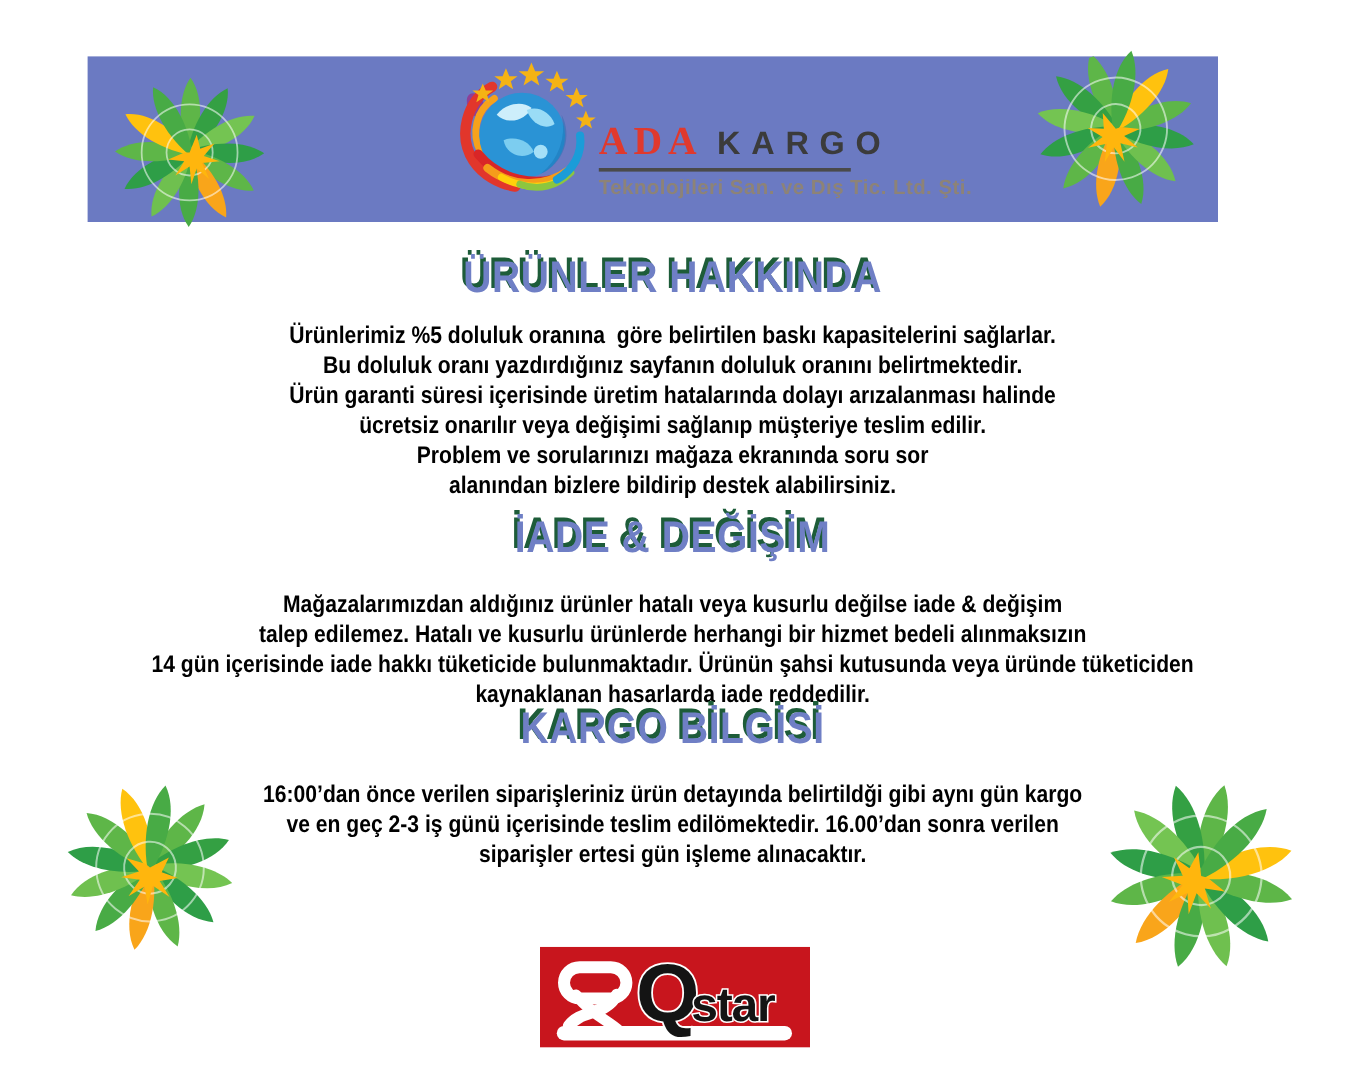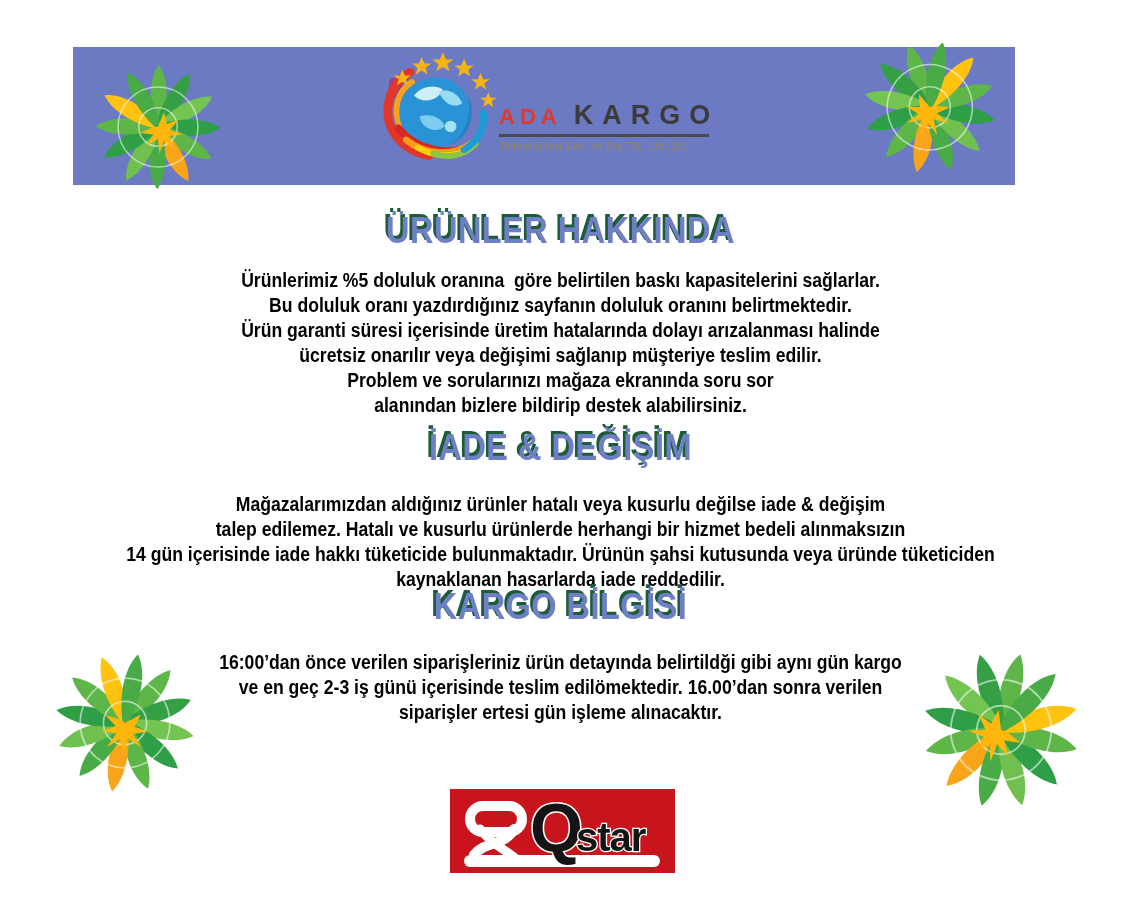--- a/index.html
+++ b/index.html
@@ -15,28 +15,28 @@
     position:absolute;left:73px;top:47px;width:942px;height:138px;
     background:#6b7ac2;
   }
   .ornament{position:absolute;}
 
   
   .brand{position:absolute;left:383px;top:56px;display:flex;align-items:flex-start;}
   .brand-text{margin-left:4px;margin-top:44px;}
   .brand-row{display:flex;align-items:baseline;white-space:nowrap;}
   .brand-primary{
-    color:#e0392d;font-size:22px;font-weight:bold;letter-spacing:5px;
+    color:#e0392d;font-size:33px;font-weight:bold;letter-spacing:5px;font-family:Liberation Serif, serif;
   }
   .brand-secondary{
     color:#3b3b3b;font-size:27px;font-weight:bold;letter-spacing:9px;margin-left:12px;
   }
   .brand-rule{width:210px;border-top:3px solid #4a4a4a;margin:3px 0 4px 0;}
   .brand-sub{
-    color:#8d8377;font-size:10px;font-weight:bold;letter-spacing:0.4px;white-space:nowrap;
+    color:#8d8377;font-size:17px;font-weight:bold;letter-spacing:0.4px;white-space:nowrap;
   }
 
   
   .sec-title{
     position:absolute;left:0;width:1121px;text-align:center;
     font-size:37px;font-weight:bold;letter-spacing:0.5px;
     color:#6f7fc5;text-shadow:-3px -3px 0 #1d5c39;
     transform:scaleX(0.88);transform-origin:50% 50%;
     line-height:40px;white-space:pre;
   }

